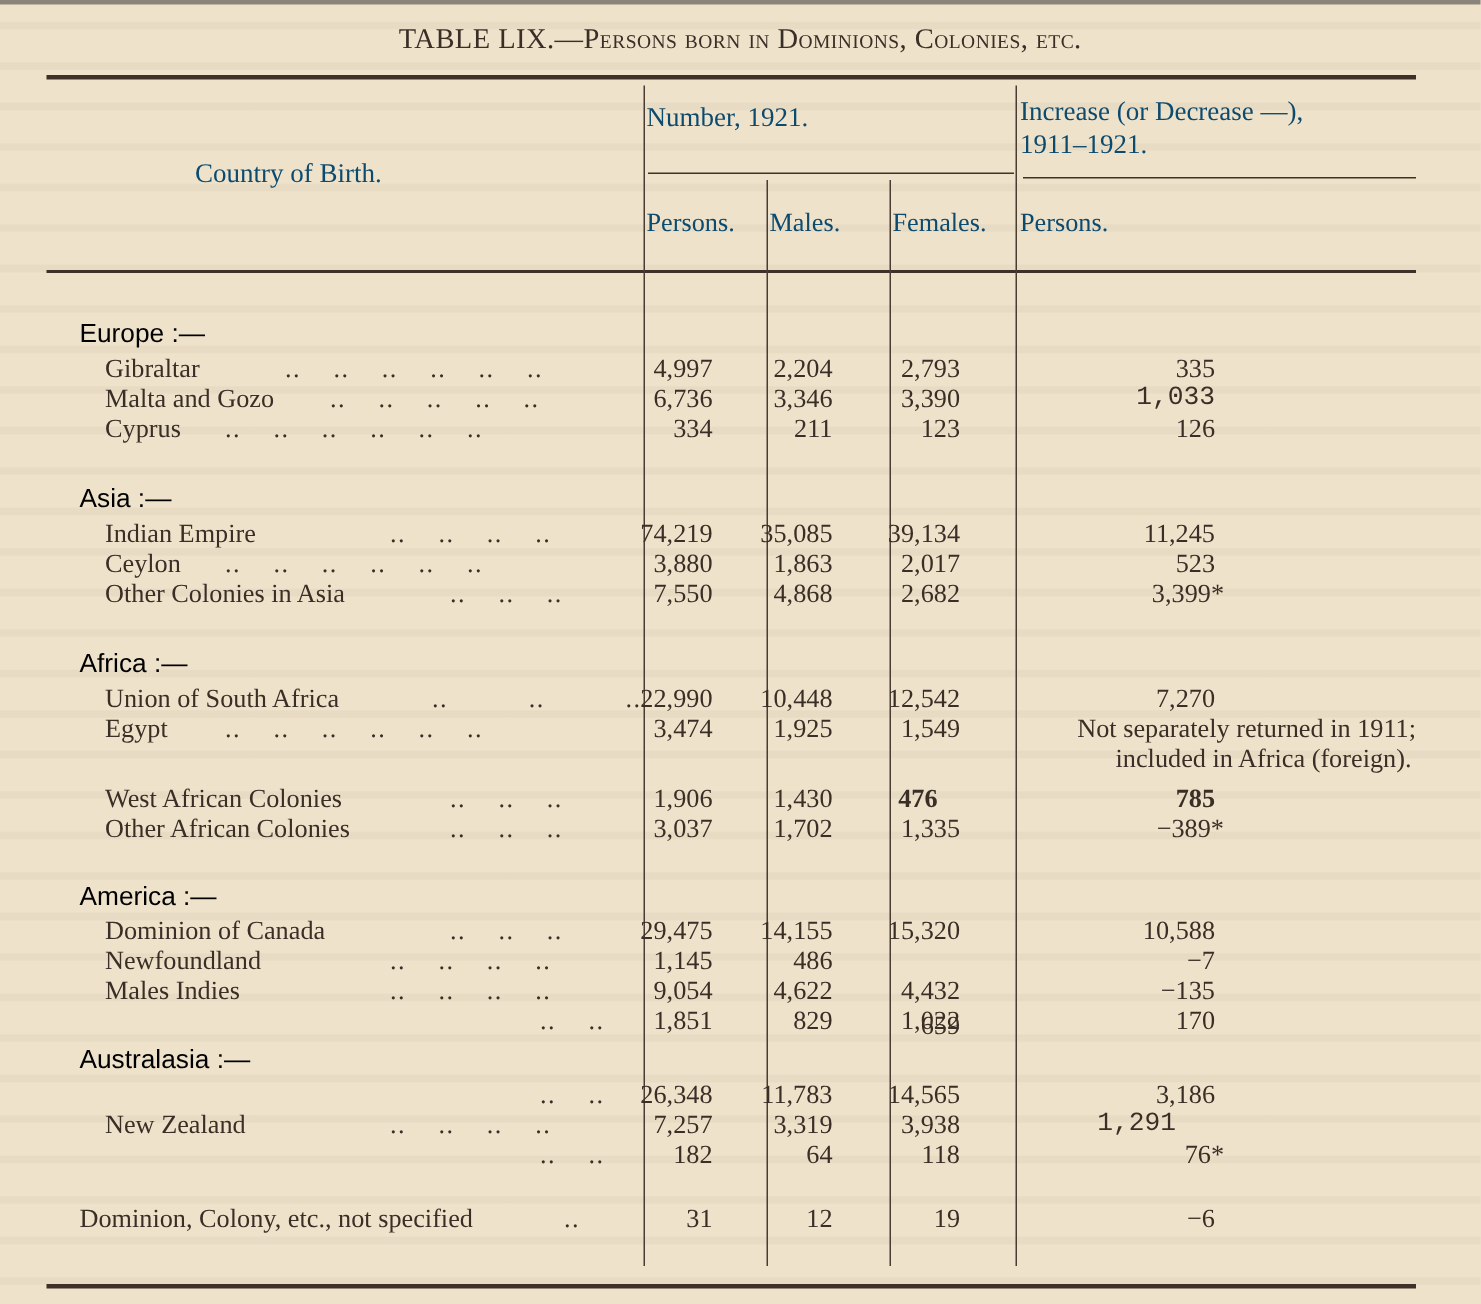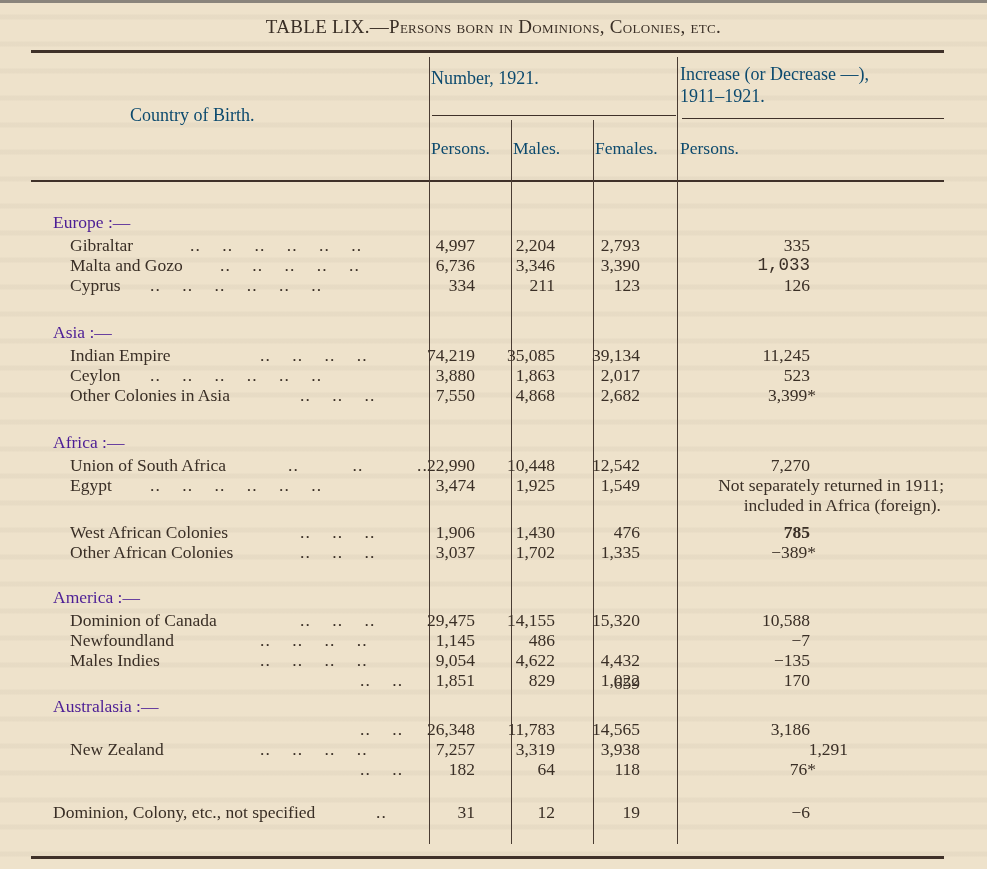--- a/index.html
+++ b/index.html
@@ -18,21 +18,21 @@
     font-family: "Liberation Serif", serif; font-size: 19px; letter-spacing: 0.3px; color: #3a2f26; }
   .title .sc { font-variant: small-caps; }
   .rule { position: absolute; background: #3f3129; }
   .vline { position: absolute; width: 1.4px; background: #4a3c33; }
   .hdr { position: absolute; font-family: "Liberation Serif", serif; font-size: 18px; color: #0c4a6e; text-align: left; }
   .row { position: absolute; left: 70px; width: 880px; height: 21px; font-family: "Liberation Serif", serif; font-size: 17.5px; color: #3a2f26; }
   .row .name { position: absolute; left: 0; top: 0; white-space: nowrap; }
   .row .dots { position: absolute; top: 0; white-space: pre; letter-spacing: 1px; }
   .row .num { position: absolute; top: 0; text-align: right; white-space: nowrap; }
   .row .inc { position: absolute; top: 0; text-align: right; white-space: nowrap; }
-  .group { position: absolute; left: 53px; font-family: Liberation Serif, serif; font-size: 17.5px; color: #4c1d95; }
+  .group { position: absolute; left: 53px; font-family: Liberation Sans, sans-serif; font-size: 17.5px; color: #000000; }
   .note { position: absolute; font-family: "Liberation Serif", serif; font-size: 17.5px; color: #3a2f26; text-align: right; white-space: nowrap; line-height: 21px; }
 </style>
 </head>
 <body>
 
 <div class="top-edge"></div>
 <div class="bleed"></div>
 
 <div class="title">
   <span>TABLE LIX.—</span><span class="sc">Persons born in Dominions, Colonies, etc.</span>
@@ -126,21 +126,21 @@
   <span class="num" style="left:420px; width:65px;">1,925</span>
   <span class="num" style="left:505px; width:65px;">1,549</span>
 </div>
 <div class="note" style="left:680px; width:264px; top:475px;">Not separately returned in 1911;</div>
 <div class="note" style="left:680px; width:261px; top:495px;">included in Africa (foreign).</div>
 <div class="row" style="top:522px;">
   <span class="name">West African Colonies</span>
   <span class="dots" style="left:230px;">..    ..    ..</span>
   <span class="num" style="left:340px; width:65px;">1,906</span>
   <span class="num" style="left:420px; width:65px;">1,430</span>
-  <span class="num" style="left:505px; width:65px;">476</span>
+  <span class="num" style="left:490px; width:65px;font-weight:bold;">476</span>
   <span class="inc" style="left:650px; width:90px;font-weight:bold;">785</span>
 </div>
 <div class="row" style="top:542px;">
   <span class="name">Other African Colonies</span>
   <span class="dots" style="left:230px;">..    ..    ..</span>
   <span class="num" style="left:340px; width:65px;">3,037</span>
   <span class="num" style="left:420px; width:65px;">1,702</span>
   <span class="num" style="left:505px; width:65px;">1,335</span>
   <span class="inc" style="left:650px; width:96px;">−389*</span>
 </div>
@@ -185,21 +185,21 @@
   <span class="num" style="left:420px; width:65px;">11,783</span>
   <span class="num" style="left:505px; width:65px;">14,565</span>
   <span class="inc" style="left:650px; width:90px;">3,186</span>
 </div>
 <div class="row" style="top:739px;">
   <span class="name">New Zealand</span>
   <span class="dots" style="left:190px;">..    ..    ..    ..</span>
   <span class="num" style="left:340px; width:65px;">7,257</span>
   <span class="num" style="left:420px; width:65px;">3,319</span>
   <span class="num" style="left:505px; width:65px;">3,938</span>
-  <span class="inc" style="left:688px; width:90px;">1,291</span>
+  <span class="inc" style="left:624px; width:90px;font-family:Liberation Mono, monospace;">1,291</span>
 </div>
 <div class="row" style="top:759px;">
   <span class="dots" style="left:290px;">..    ..</span>
   <span class="num" style="left:340px; width:65px;">182</span>
   <span class="num" style="left:420px; width:65px;">64</span>
   <span class="num" style="left:505px; width:65px;">118</span>
   <span class="inc" style="left:650px; width:96px;">76*</span>
 </div>
 
 <div class="row" style="top:802px; left:53px; width:897px;">

